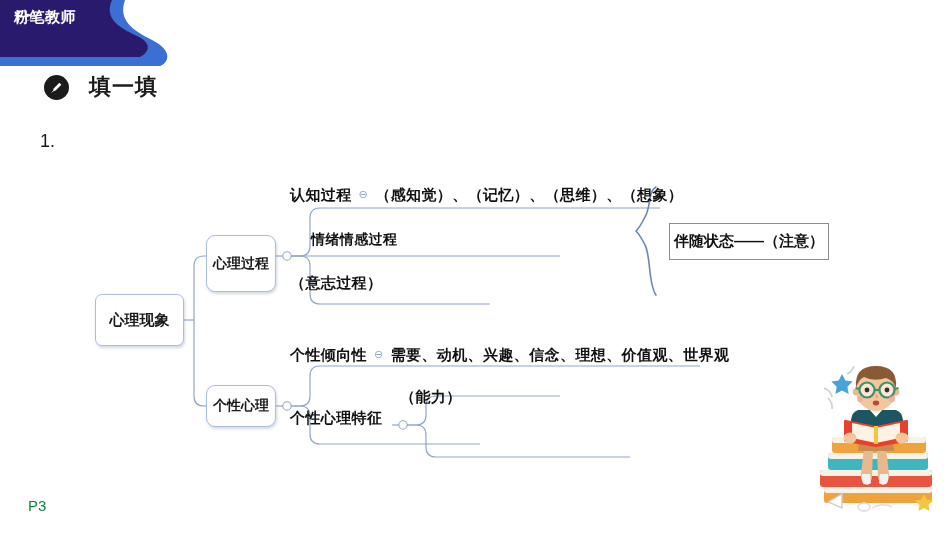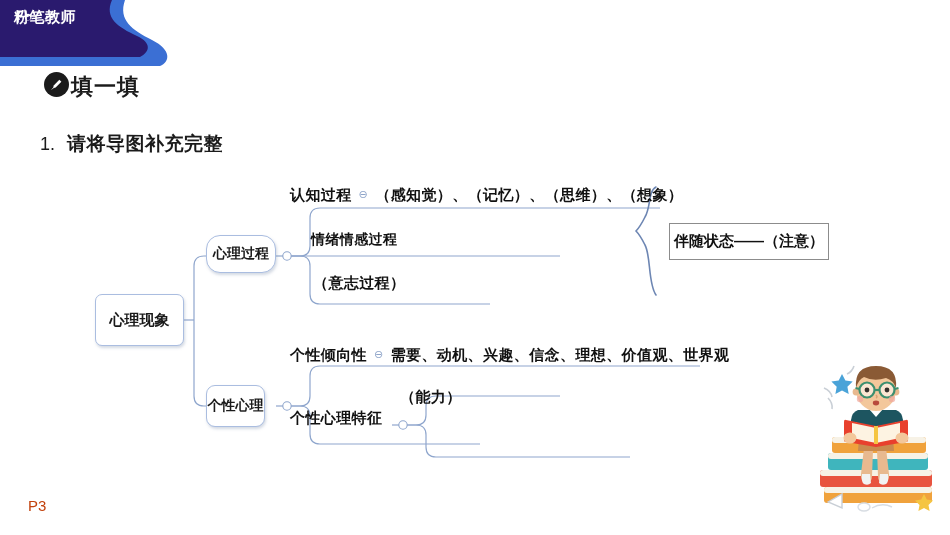--- a/index.html
+++ b/index.html
@@ -49,21 +49,22 @@
     line-height: 21px;
     white-space: nowrap;
   }
 
   
   .section-title {
     position: absolute;
     top: 72px;
     left: 44px;
     display: flex;
-    gap: 2px;
+    align-items: center;
+    gap: 20px;
   }
   .title-badge {
     width: 25px;
     height: 25px;
     border-radius: 50%;
     background: #1b1b1b;
     display: flex;
     align-items: center;
     justify-content: center;
     flex: none;
@@ -120,43 +121,43 @@
     background: #ffffff;
     box-shadow: 1px 2px 3px rgba(130,145,175,0.35);
     display: flex;
     align-items: center;
     justify-content: center;
     font-weight: bold;
     color: #1a1a1a;
     white-space: nowrap;
   }
   .node-root  { left: 95px;  top: 119px; width: 89px;  height: 52px; font-size: 15px; border-radius: 7px; }
-  .node-l2a   { left: 206px; top: 60px;  width: 70px;  height: 38px; font-size: 14px; border-radius: 14px; }
-  .node-l2b   { left: 206px; top: 210px; width: 59px;  height: 42px; font-size: 14px; }
+  .node-l2a   { left: 206px; top: 60px;  width: 70px;  height: 57px; font-size: 14px; }
+  .node-l2b   { left: 206px; top: 210px; width: 70px;  height: 42px; font-size: 14px; }
 
   
   .mlabel {
     position: absolute;
     font-weight: bold;
     color: #111111;
     white-space: nowrap;
     letter-spacing: 0.4px;
   }
   .mlabel .sep {
     display: inline-block;
     color: #8ea4c9;
     font-weight: normal;
     font-size: 11px;
     transform: translateY(-2px);
     margin: 0 7px;
   }
 
   .lab-cog    { left: 290px; top: 11px;  font-size: 15px; }
   .lab-emo    { left: 290px; top: 56px;  font-size: 14px; margin-left: 21px; }
-  .lab-will   { left: 290px; top: 99px;  font-size: 15px; margin-left: 23px; }
+  .lab-will   { left: 290px; top: 99px;  font-size: 15px; }
   .lab-tend   { left: 290px; top: 171px; font-size: 15px; }
   .lab-trait  { left: 290px; top: 234px; font-size: 15px; }
   .lab-abil   { left: 400px; top: 213px; font-size: 15px; font-family: Liberation Mono, monospace; }
   .lab-pers   { left: 400px; top: 255px; font-size: 15px; }
 
   
   .attn-box {
     position: absolute;
     left: 669px;
     top: 48px;
@@ -182,21 +183,21 @@
     width: 132px;
     height: 166px;
   }
 
   
   .page-num {
     position: absolute;
     left: 28px;
     top: 497px;
     font-size: 15px;
-    color: #c2410c;
+    color: #15803d;
   }
 </style>
 </head>
 <body>
 
 <div class="header">
   <svg width="950" height="66" viewBox="0 0 950 66">
 
     <path d="M0,0 L125,0 C118,20 132,30 152,40 C172,50 170,62 160,66 L0,66 Z" fill="#3b6fd4"></path>
 
@@ -216,21 +217,20 @@
     <svg width="15" height="15" viewBox="0 0 24 24">
       <path d="M16.5 4.2 L19.8 7.5 L10.6 16.7 L6.4 17.9 L7.6 13.7 Z" fill="#ffffff"></path>
       <path d="M6.0 18.4 L5.1 19.3" stroke="#ffffff" stroke-width="1.6" stroke-linecap="round"></path>
     </svg>
   </span>
   <span class="title-text">填一填</span>
 </div>
 
 <div class="question">
   <span class="q-num">1.</span>
-  <span class="q-text">请将导图补充完整</span>
 </div>
 
 <div class="mindmap">
 
   <svg width="950" height="310" viewBox="0 0 950 310">
     <g fill="none" stroke="#8fa6cd" stroke-width="1.2">
 
       <path d="M184,145 L194,145"></path>
       <path d="M194,145 L194,91 Q194,81 204,81 L206,81"></path>
       <path d="M194,145 L194,221 Q194,231 204,231 L206,231"></path>

